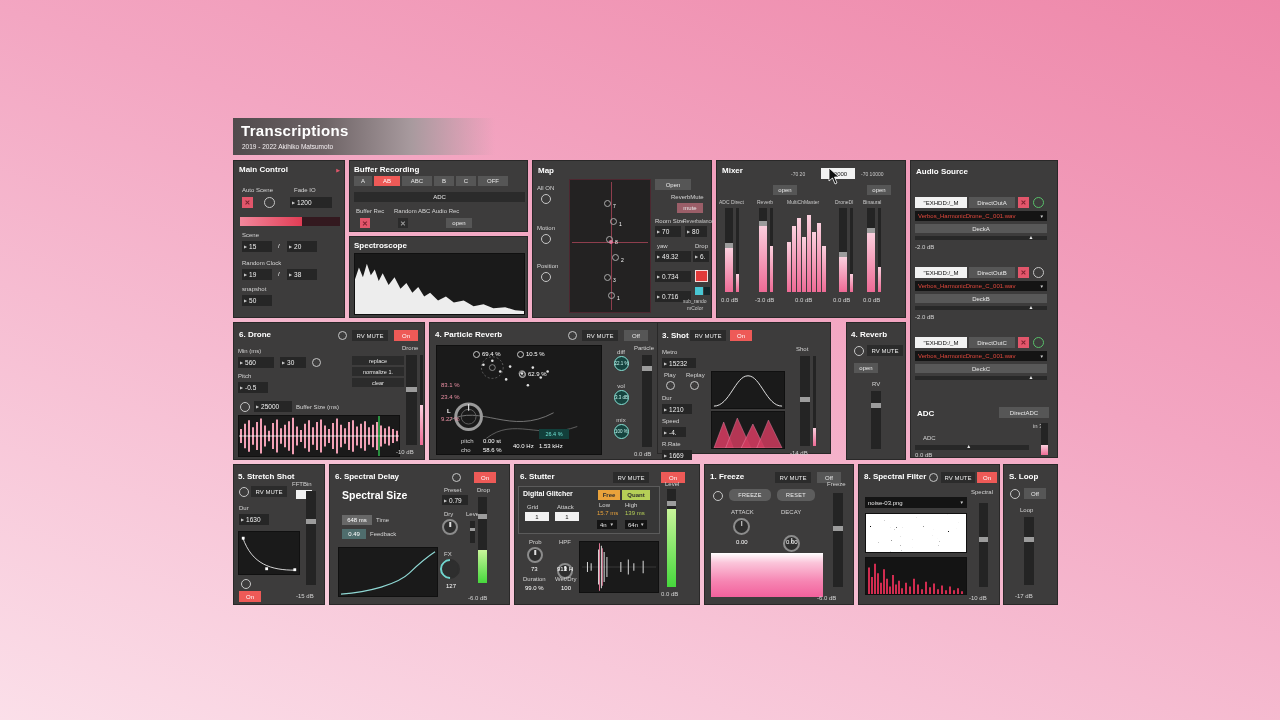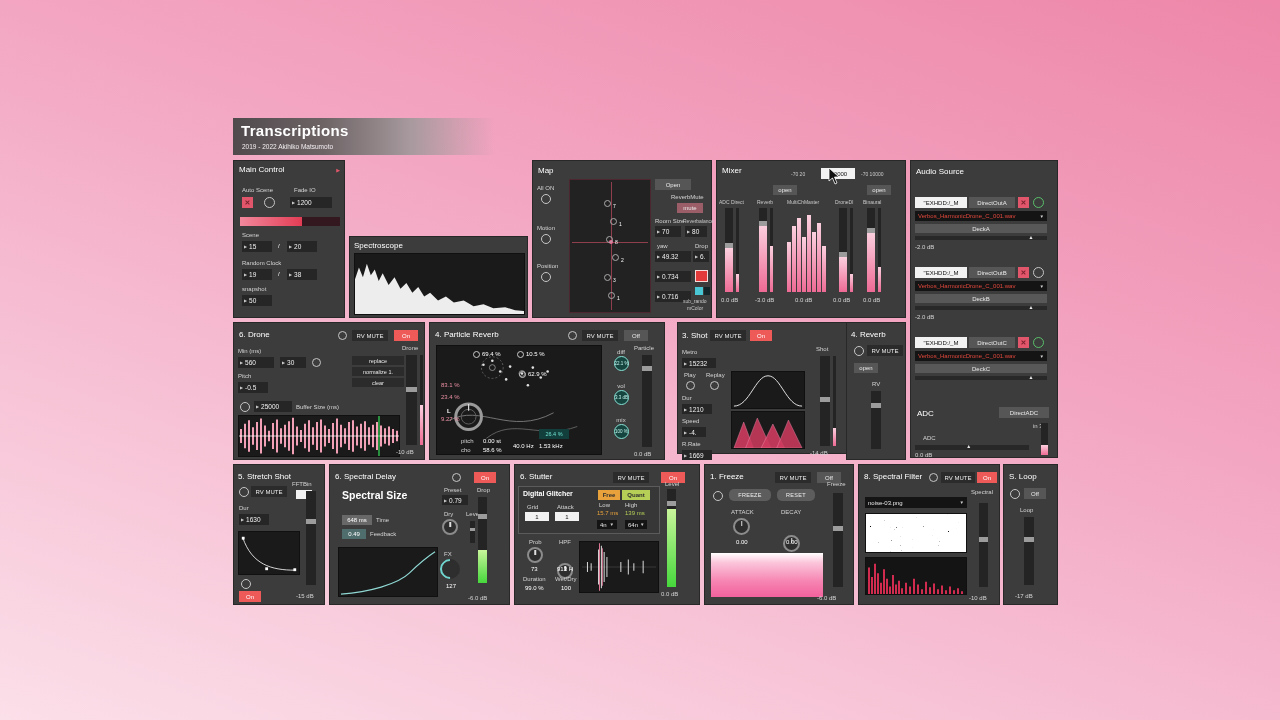--- a/index.html
+++ b/index.html
@@ -2,21 +2,21 @@
 <html><head>
 <meta charset="utf-8">
 <style>
   html,body{margin:0;padding:0}
   body{width:1280px;height:720px;position:relative;overflow:hidden;
        background:linear-gradient(200deg,#ee87a9 0%,#f3a6c2 40%,#fbdfe9 100%);
        font-family:"Liberation Sans",sans-serif;}
   .patch{position:absolute;left:233px;top:118px;width:825px;height:487px;}
   .a{position:absolute;box-sizing:border-box;}
   .panel{position:absolute;box-sizing:border-box;background:#3d3c3c;border:1px solid #292828;}
-  .pt{font-size:8px;font-weight:normal;color:#fff;white-space:nowrap;text-align:right;}
+  .pt{font-size:8px;font-weight:bold;color:#fff;white-space:nowrap;text-align:right;}
   .t{font-size:6px;color:#d4d4d4;white-space:nowrap;}
   .sm{font-size:5px;color:#c9c9c9;white-space:nowrap;}
   .tw{color:#fff}
   .pink-t{color:#ea8fa3}
   .nb{background:#262626;color:#f1f1f1;font-size:6.5px;display:flex;align-items:center;padding:0 2px;}
   .nb::before{content:"▶";font-size:4px;color:#c9c9c9;margin-right:2px;flex:none}
   .btn{background:#565656;color:#e9e9e9;font-size:6px;display:flex;align-items:center;justify-content:center;white-space:nowrap;}
   .btn-dark{background:#2b2b2b}
   .btn-pink{background:#ee5a57;color:#fff}
   .pill{border-radius:5px;background:#5d5d5d;color:#efefef;font-size:5.5px;letter-spacing:.3px;display:flex;align-items:center;justify-content:center}
@@ -76,20 +76,35 @@
     <div class="a t tw" style="left:44px;top:82px">/</div>
     <div class="a nb" style="left:53px;top:80px;width:30px;height:11px">20</div>
     <div class="a t" style="left:8px;top:99px">Random Clock</div>
     <div class="a nb" style="left:8px;top:108px;width:30px;height:11px">19</div>
     <div class="a t tw" style="left:44px;top:110px">/</div>
     <div class="a nb" style="left:53px;top:108px;width:30px;height:11px">38</div>
     <div class="a t" style="left:8px;top:125px">snapshot</div>
     <div class="a nb" style="left:8px;top:134px;width:30px;height:11px">50</div>
   </div>
 
+  <div class="panel" style="left:116px;top:42px;width:179px;height:72px">
+    <div class="a pt" style="left:4px;top:4px">Buffer Recording</div>
+    <div class="a btn" style="left:4px;top:15px;width:18px;height:10px">A</div>
+    <div class="a btn btn-pink" style="left:24px;top:15px;width:26px;height:10px">AB</div>
+    <div class="a btn" style="left:52px;top:15px;width:30px;height:10px">ABC</div>
+    <div class="a btn" style="left:84px;top:15px;width:20px;height:10px">B</div>
+    <div class="a btn" style="left:106px;top:15px;width:20px;height:10px">C</div>
+    <div class="a btn" style="left:128px;top:15px;width:30px;height:10px">OFF</div>
+    <div class="a btn btn-dark" style="left:4px;top:31px;width:171px;height:10px">ADC</div>
+    <div class="a t" style="left:6px;top:47px">Buffer Rec</div>
+    <div class="a t" style="left:44px;top:47px">Random ABC Audio Rec</div>
+    <div class="a xicon" style="left:10px;top:57px;width:10px;height:10px"></div>
+    <div class="a xicon dark" style="left:48px;top:57px;width:10px;height:10px"></div>
+    <div class="a btn" style="left:96px;top:57px;width:26px;height:10px">open</div>
+  </div>
 
   <div class="panel" style="left:116px;top:118px;width:179px;height:82px">
     <div class="a pt" style="left:4px;top:4px">Spectroscope</div>
     <div class="a disp" style="left:4px;top:16px;width:171px;height:62px">
       <svg width="100%" height="100%" viewBox="0 0 171 62" preserveAspectRatio="none">
         <polygon points="0,62 0,26 4,14 8,24 12,10 16,22 20,16 24,28 28,20 34,32 40,24 46,36 52,30 58,40 64,34 70,44 76,40 84,48 92,44 100,50 110,48 120,54 130,52 140,56 152,55 162,58 171,59 171,62" fill="#ededed"></polygon>
       </svg>
     </div>
   </div>
 
@@ -326,21 +341,21 @@
     <div class="a tknob" style="left:184px;top:67px;width:15px;height:15px">3.3 dB</div>
     <div class="a t" style="left:176px;top:94px;width:30px;text-align:center">mix</div>
     <div class="a tknob" style="left:184px;top:101px;width:15px;height:15px">100 %</div>
     <div class="a t" style="left:204px;top:22px">Particle</div>
     <div class="vtrack" style="left:212px;top:32px;width:10px;height:92px">
         <div class="vhandle" style="top:12%"></div>
       </div>
     <div class="a t" style="left:204px;top:128px">0.0 dB</div>
   </div>
 
-  <div class="panel" style="left:444px;top:204px;width:174px;height:132px">
+  <div class="panel" style="left:424px;top:204px;width:174px;height:132px">
     <div class="a pt" style="left:4px;top:8px">3. Shot</div>
     <div class="a btn btn-dark" style="left:32px;top:7px;width:36px;height:11px">RV MUTE</div>
     <div class="a btn btn-pink" style="left:72px;top:7px;width:22px;height:11px">On</div>
     <div class="a t" style="left:4px;top:26px">Metro</div>
     <div class="a nb" style="left:4px;top:35px;width:34px;height:10px">15232</div>
     <div class="a t" style="left:6px;top:49px">Play</div>
     <div class="a circ" style="left:8px;top:58px;width:9px;height:9px"></div>
     <div class="a t" style="left:28px;top:49px">Replay</div>
     <div class="a circ" style="left:32px;top:58px;width:9px;height:9px"></div>
     <div class="a t" style="left:4px;top:72px">Dur</div>

